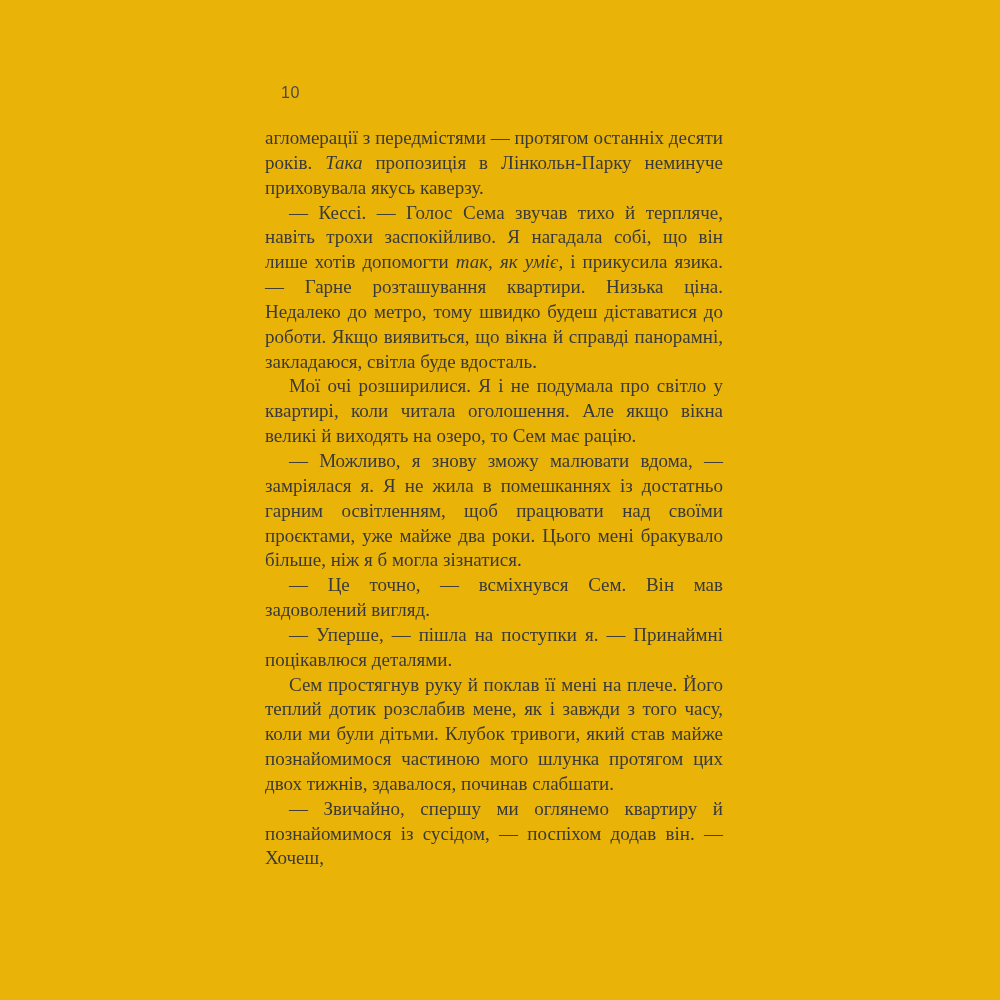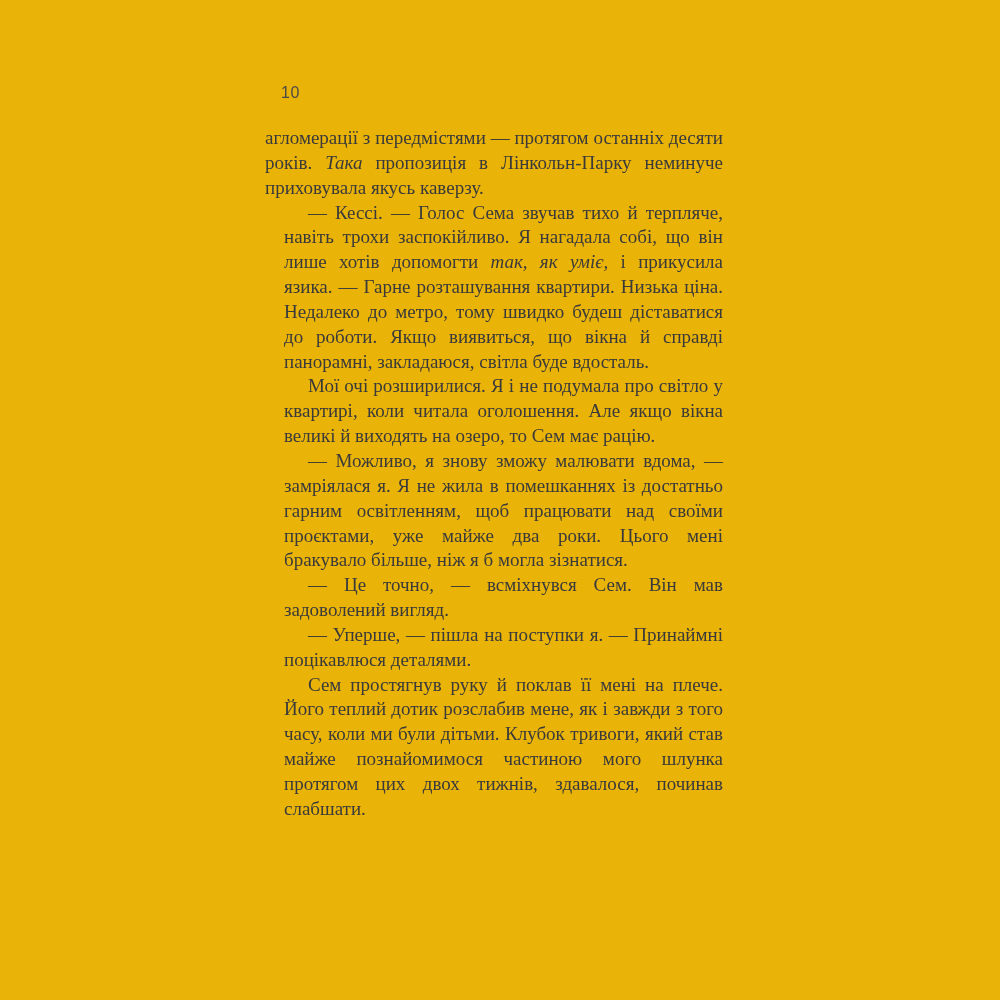--- a/index.html
+++ b/index.html
@@ -36,21 +36,20 @@
     text-align: justify;
     text-rendering: optimizeLegibility;
   }
   .page-text p.para {
     margin: 0;
     padding: 0;
     text-align: justify;
   }
   .page-text p.para.indent {
     text-indent: 24px;
-    margin-left: 19px;
   }
   .page-text p.para.continues {
     text-align-last: justify;
   }
   .page-text em {
     font-style: italic;
   }
 </style>
 </head>
 <body>
@@ -58,14 +57,15 @@
 <div class="book-page">
   <div class="page-number">10</div>
   <div class="page-text">
       <p class="para"><span>агломерації з передмістями — протягом останніх десяти років. </span><em>Така</em><span> пропозиція в Лінкольн-Парку неминуче приховувала якусь каверзу.</span></p>
       <p class="para indent"><span>— Кессі. — Голос Сема звучав тихо й терпляче, навіть трохи заспокійливо. Я нагадала собі, що він лише хотів допомогти </span><em>так, як уміє,</em><span> і прикусила язика. — Гарне розташування квартири. Низька ціна. Недалеко до метро, тому швидко будеш діставатися до роботи. Якщо виявиться, що вікна й справді панорамні, закладаюся, світла буде вдосталь.</span></p>
       <p class="para indent"><span>Мої очі розширилися. Я і не подумала про світло у квартирі, коли читала оголошення. Але якщо вікна великі й виходять на озеро, то Сем має рацію.</span></p>
       <p class="para indent"><span>— Можливо, я знову зможу малювати вдома, — замріялася я. Я не жила в помешканнях із достатньо гарним освітленням, щоб працювати над своїми проєктами, уже майже два роки. Цього мені бракувало більше, ніж я б могла зізнатися.</span></p>
       <p class="para indent"><span>— Це точно, — всміхнувся Сем. Він мав задоволений вигляд.</span></p>
       <p class="para indent"><span>— Уперше, — пішла на поступки я. — Принаймні поцікавлюся деталями.</span></p>
       <p class="para indent"><span>Сем простягнув руку й поклав її мені на плече. Його теплий дотик розслабив мене, як і завжди з того часу, коли ми були дітьми. Клубок тривоги, який став майже познайомимося частиною мого шлунка протягом цих двох тижнів, здавалося, починав слабшати.</span></p>
+      <p class="para indent continues"><span>— Звичайно, спершу ми оглянемо квартиру й познайомимося із сусідом, — поспіхом додав він. — Хочеш,</span></p>
     </div>
 </div>
 
 </body></html>

